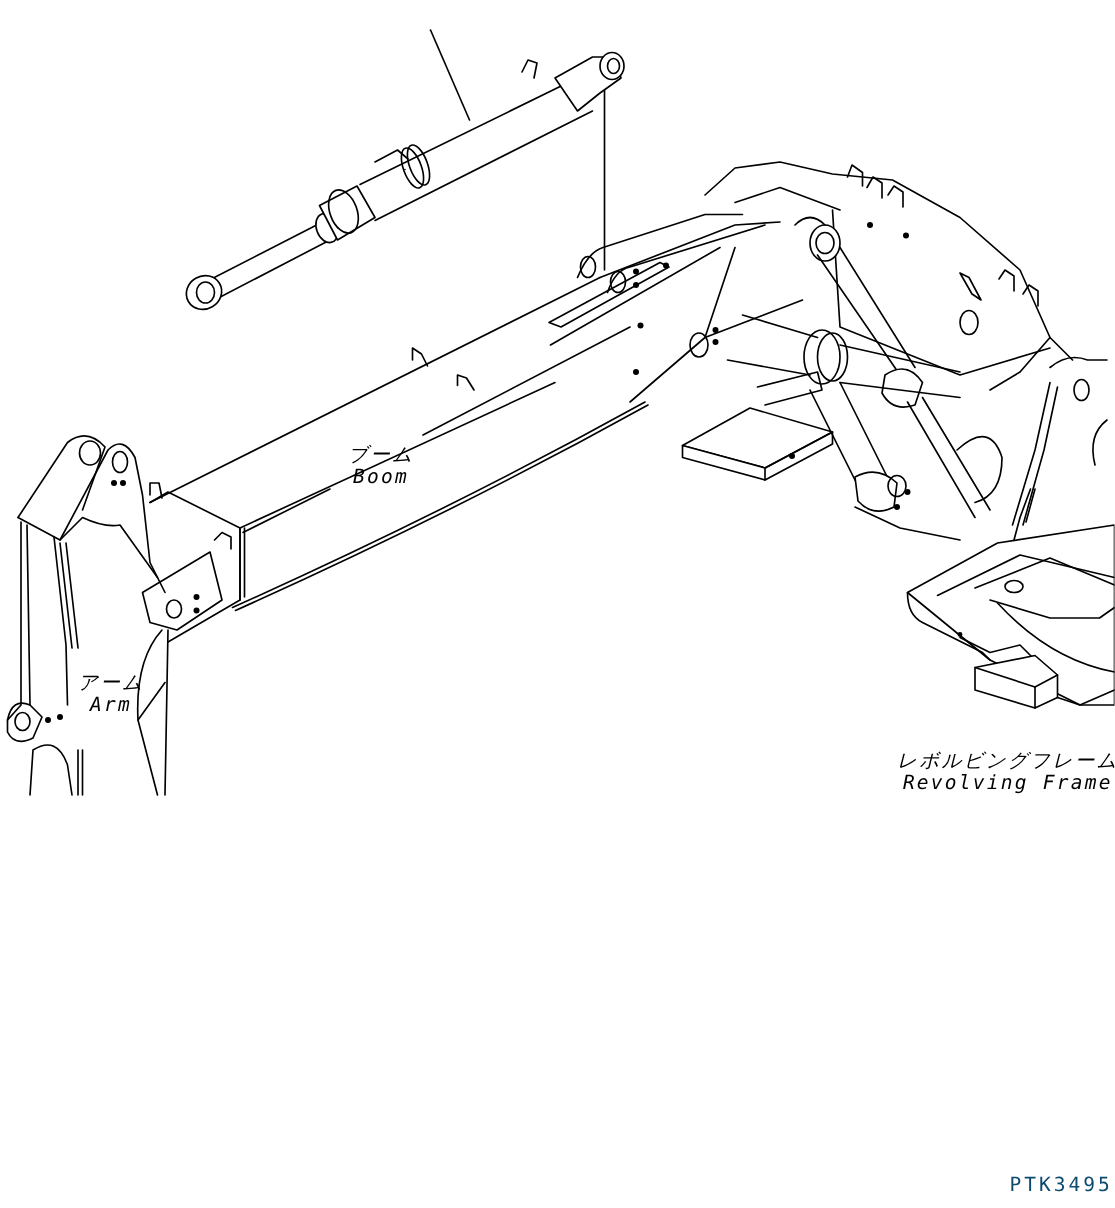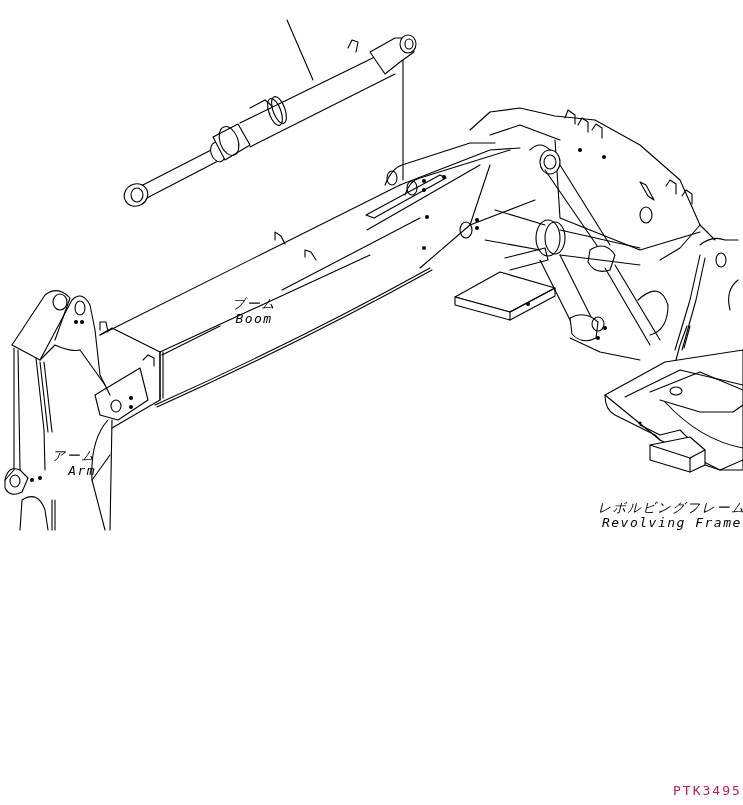--- a/index.html
+++ b/index.html
@@ -4,23 +4,23 @@
   <style>
     html, body { margin: 0; padding: 0; background: #ffffff; }
     body { width: 743px; height: 805px; position: relative; overflow: hidden; font-family: "DejaVu Sans Mono", "Liberation Mono", monospace; }
     #drawing { position: absolute; left: 0; top: 0; width: 743px; height: 805px; }
     #drawing .ln { fill: none; stroke: #000; stroke-width: 1.1; stroke-linejoin: round; stroke-linecap: round; }
     #drawing .fillw { fill: #fff; stroke: #000; stroke-width: 1.1; stroke-linejoin: round; }
     #drawing .dot { fill: #000; }
     .label { position: absolute; color: #000; font-size: 13px; line-height: 15px; letter-spacing: 1.5px; white-space: nowrap; text-align: center; }
     .label span { display: block; font-style: italic; }
     #label-boom { left: 232px; top: 296px; }
-    #label-arm { left: 52px; top: 448px; text-align: right; }
+    #label-arm { left: 52px; top: 448px; }
     #label-frame { left: 598px; top: 500px; }
-    #code { position: absolute; left: 673px; top: 783px; font-size: 13px; letter-spacing: 2px; color: #be185d; }
+    #code { position: absolute; left: 673px; top: 783px; font-size: 13px; letter-spacing: 2px; color: #0c4a6e; }
   </style>
 </head>
 <body>
 
 <svg id="drawing" viewBox="0 0 743 805" xmlns="http://www.w3.org/2000/svg">
 
   <g>
     <line class="ln" x1="287" y1="20" x2="313" y2="80"></line>
     <line class="ln" x1="403" y1="60" x2="403" y2="180"></line>
   </g>

